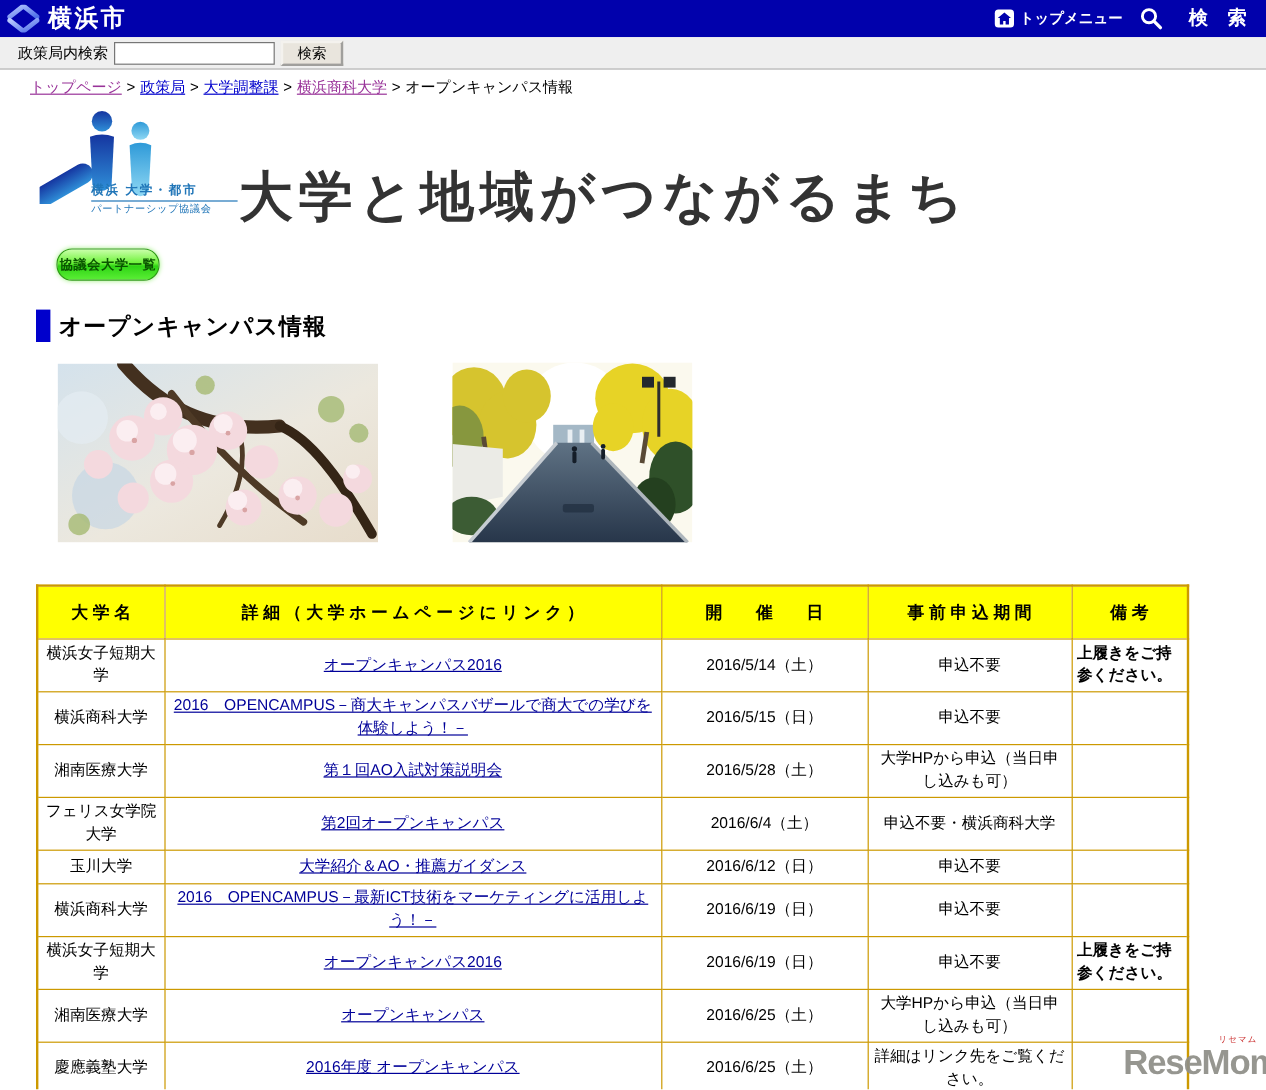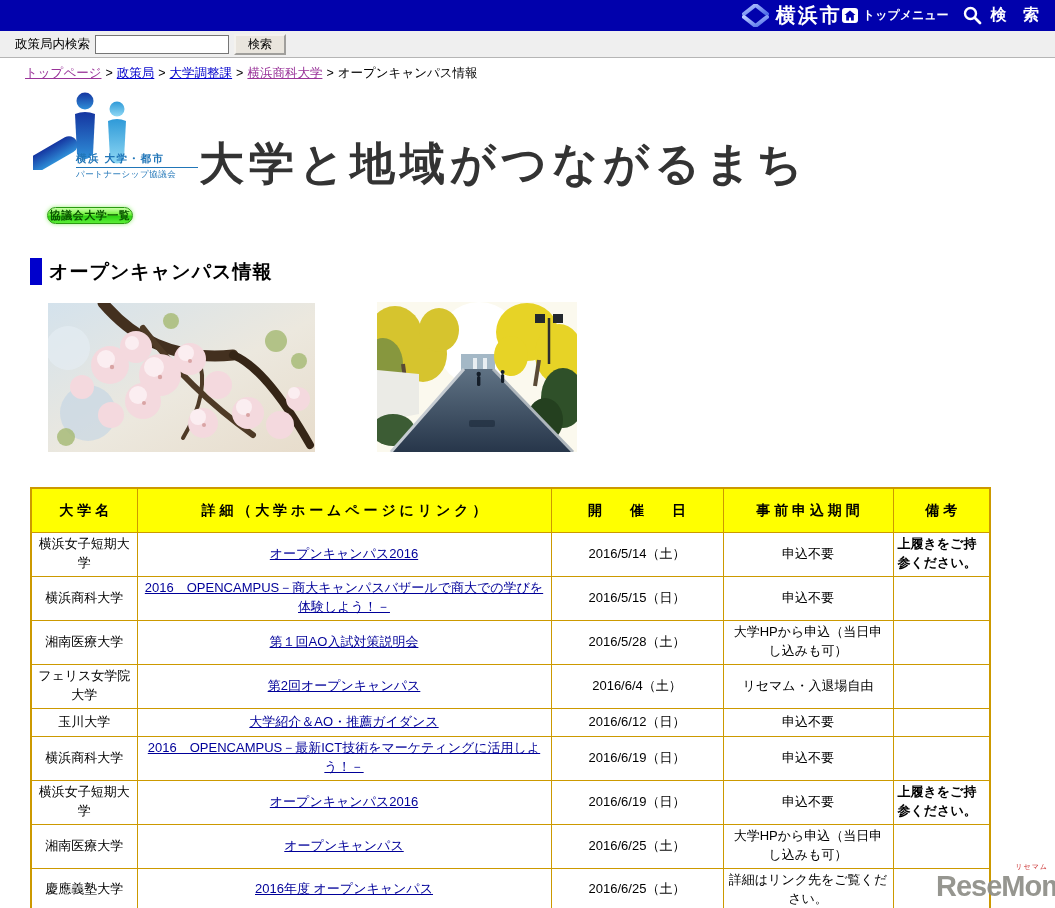--- a/index.html
+++ b/index.html
@@ -1,27 +1,27 @@
 <!DOCTYPE html>
 <html><head>
 <meta charset="utf-8">
 <style>
   * { margin:0; padding:0; box-sizing:border-box; }
   body { font-family:"Liberation Sans","DejaVu Sans",sans-serif; background:#fff; }
   .page { position:relative; width:1055px; height:908px; background:#fff; overflow:hidden; }
 
   
   .topbar { position:absolute; left:0; top:0; width:1055px; height:31px; background:#0101AC;
-            display:flex; align-items:center; justify-content:flex-end; padding:0 10px 0 6px; }
+            display:flex; align-items:center; justify-content:space-between; padding:0 10px 0 6px; }
   .topbar-left { display:flex; align-items:center; gap:7px; cursor:pointer; }
   .site-name { color:#fff; font-size:20px; font-weight:bold; letter-spacing:2px; }
   .topbar-right { display:flex; align-items:center; gap:14px; }
   .topmenu { display:flex; align-items:center; gap:5px; color:#fff; font-size:12px; font-weight:bold; cursor:pointer; }
   .home-badge { width:16px; height:15px; background:#fff; border-radius:3px; display:flex; align-items:center; justify-content:center; }
-  .topsearch { display:flex; align-items:center; gap:9px; color:#fff; font-size:16px; font-weight:bold; letter-spacing:6px; cursor:pointer; }
+  .topsearch { display:flex; align-items:center; gap:22px; color:#fff; font-size:16px; font-weight:bold; letter-spacing:6px; cursor:pointer; }
 
   
   .subbar { position:absolute; left:0; top:31px; width:1055px; height:27px; background:#EFEFEF;
             border-bottom:1px solid #b5b5b5; display:flex; align-items:center; justify-content:space-between; padding:0 8px 0 15px; }
   .subbar-left { display:flex; align-items:center; gap:5px; }
   .subbar-label { font-size:12.5px; color:#000; }
   .subbar-input { width:134px; height:19px; border:1px solid #767676; background:#fff; font-size:12px; padding:0 3px; }
   .subbar-btn { height:21px; padding:0 12px; font-size:12px; background:#e9e5dd; border:2px outset #f4f2ee; cursor:pointer; }
   .subbar-right { font-size:12.5px; }
   .subbar-right a { color:#0000CC; text-decoration:underline; margin:0 4px; cursor:pointer; }
@@ -36,21 +36,21 @@
   .bc-sep { color:#000; margin:0 4px; }
 
   
   .hero-logo { position:absolute; left:33px; top:90px; width:165px; height:118px; }
   .logo-figures { position:absolute; left:0; top:0; }
   .logo-text { position:absolute; left:43px; top:62px; width:122px; color:#2176b8; }
   .logo-line1 { font-size:10.5px; font-weight:bold; letter-spacing:1.5px; border-bottom:1px solid #2176b8; padding-bottom:1px; white-space:nowrap; }
   .logo-line2 { font-size:8.5px; letter-spacing:0.5px; margin-top:1px; white-space:nowrap; }
   .hero-title { position:absolute; left:199px; top:134px; font-size:45px; color:#333; letter-spacing:5px; white-space:nowrap; }
 
-  .green-btn { position:absolute; left:47px; top:207px; width:86px; height:17px; border-radius:13px;
+  .green-btn { position:absolute; left:47px; top:207px; width:86px; height:27px; border-radius:13px;
                background:linear-gradient(#c9ffa9 0%, #6ef23a 45%, #2ed414 55%, #5aee35 100%);
                border:1px solid #2a9a10; box-shadow:0 0 4px #9aee7a; color:#0a5500; font-size:11px; font-weight:bold;
                display:flex; align-items:center; justify-content:center; letter-spacing:0.5px; cursor:pointer; }
 
   
   .section-head { position:absolute; left:30px; top:258px; display:flex; align-items:center; gap:7px; }
   .section-bar { width:12px; height:27px; background:#0000CC; }
   .section-title { font-size:19px; font-weight:bold; color:#000; letter-spacing:1px; }
 
   
@@ -291,21 +291,21 @@
         <td class="c-univ">湘南医療大学</td>
         <td class="c-detail"><a class="tbl-link" href="#">第１回AO入試対策説明会</a></td>
         <td class="c-date">2016/5/28（土）</td>
         <td class="c-app">大学HPから申込（当日申し込みも可）</td>
         <td class="c-note"></td>
       </tr>
       <tr>
         <td class="c-univ">フェリス女学院大学</td>
         <td class="c-detail"><a class="tbl-link" href="#">第2回オープンキャンパス</a></td>
         <td class="c-date">2016/6/4（土）</td>
-        <td class="c-app">リセマム・入退場自由</td>
+        <td class="c-app">申込不要・横浜商科大学</td>
         <td class="c-note"></td>
       </tr>
       <tr class="short">
         <td class="c-univ">玉川大学</td>
         <td class="c-detail"><a class="tbl-link" href="#">大学紹介＆AO・推薦ガイダンス</a></td>
         <td class="c-date">2016/6/12（日）</td>
         <td class="c-app">申込不要</td>
         <td class="c-note"></td>
       </tr>
       <tr>

